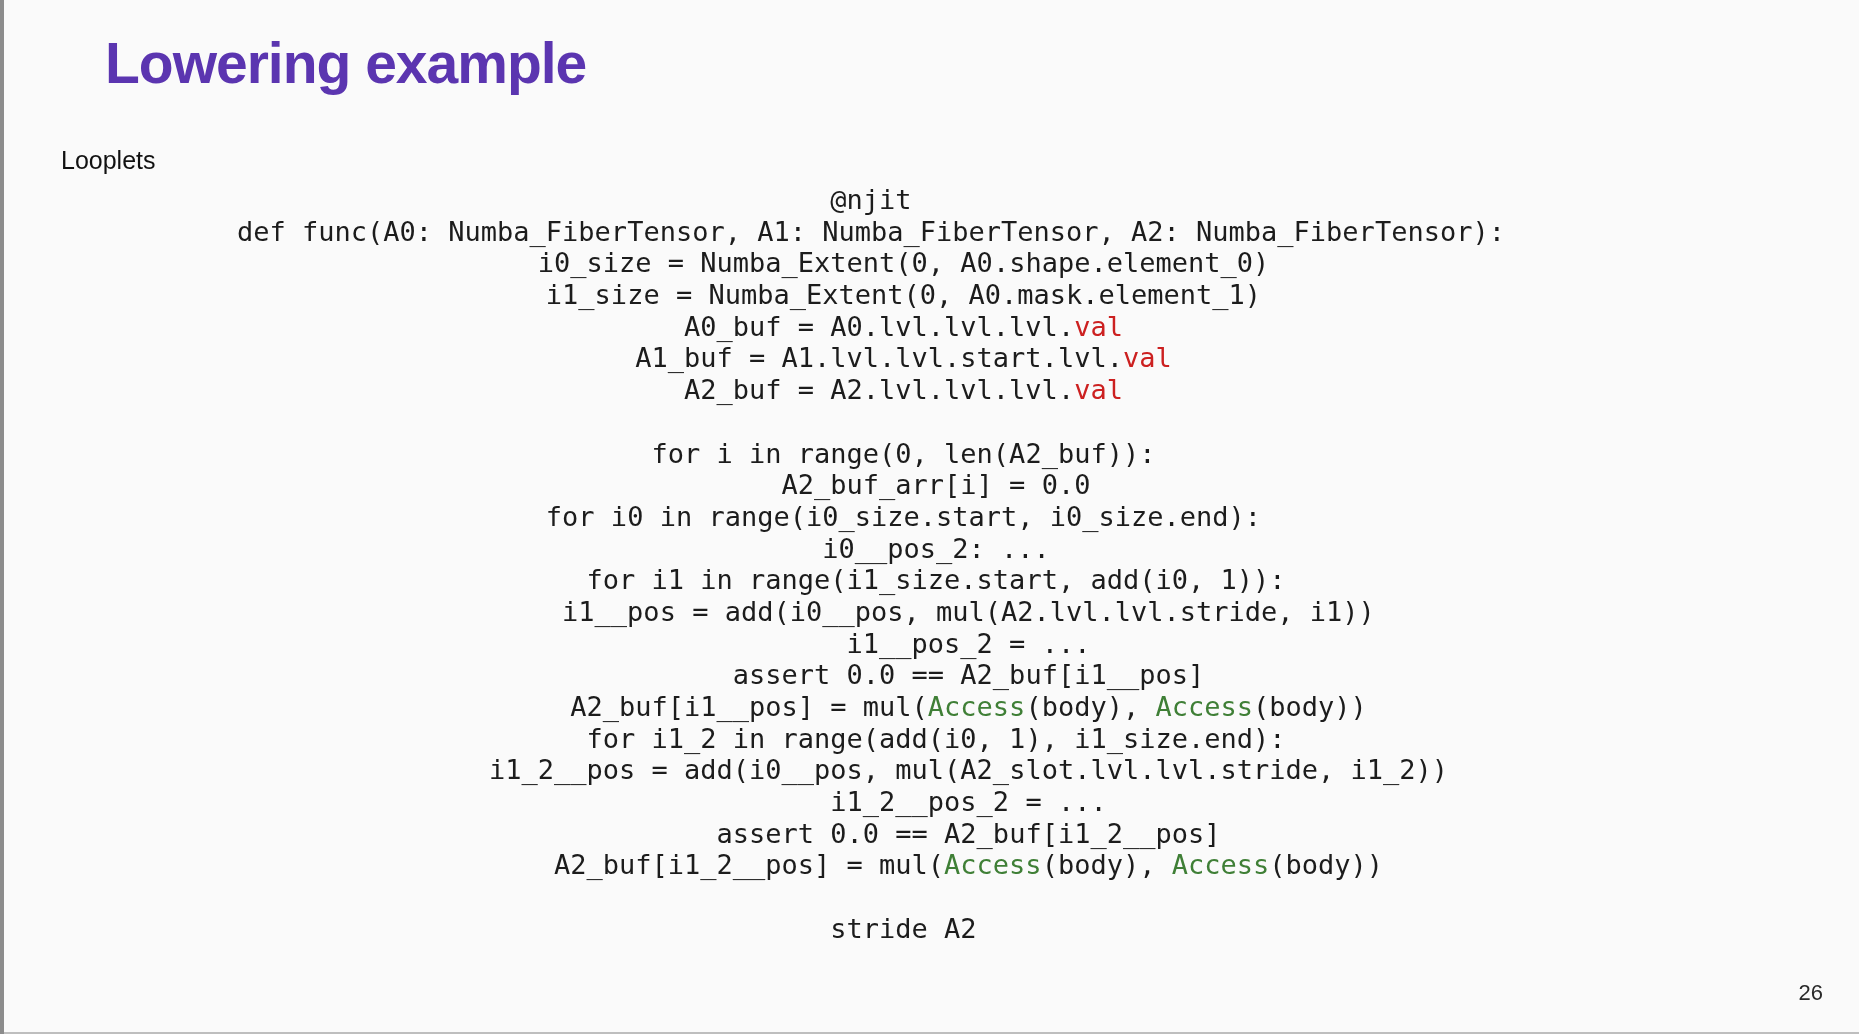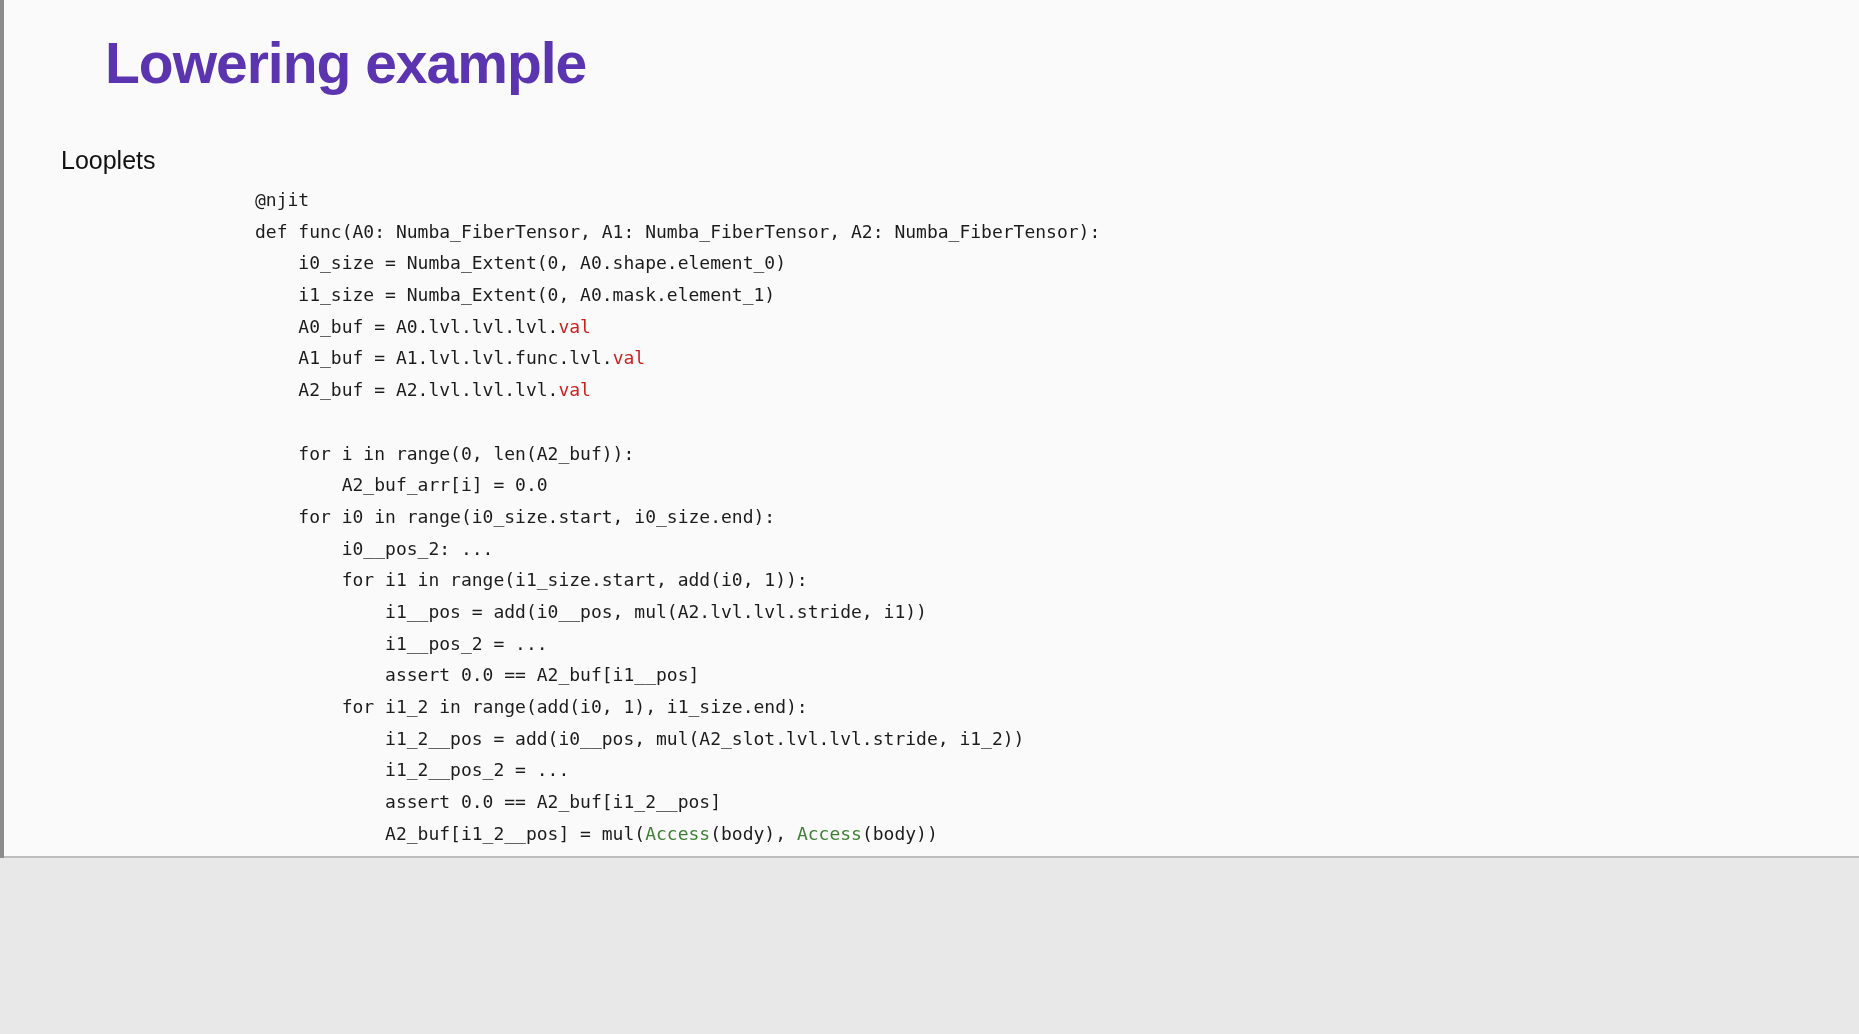--- a/index.html
+++ b/index.html
@@ -3,24 +3,25 @@
 <meta charset="utf-8">
 <style>
   html, body {
     margin: 0;
     padding: 0;
     background: #e8e8e8;
   }
   .slide {
     position: relative;
     width: 1859px;
-    height: 858px;
+    height: 1034px;
     background: var(--bg, #fafafa);
     overflow: hidden;
     font-family: "Liberation Sans", sans-serif;
+    text-align: center;
   }
   .left-border {
     position: absolute;
     left: 0;
     top: 0;
     width: 4px;
     height: 100%;
     background: var(--border, #8c8c8c);
   }
   .bottom-border {
@@ -45,24 +46,24 @@
   .section-label {
     position: absolute;
     left: 61px;
     top: 146px;
     font-size: 25px;
     font-weight: 400;
     color: #111111;
   }
   .code-block {
     position: absolute;
-    left: 255px;
+    left: 237px;
     top: 184px;
     font-family: "DejaVu Sans Mono", "Liberation Mono", monospace;
-    font-size: 18px;
+    font-size: 27px;
     color: var(--code-default, #1c1c1c);
   }
   .code-line {
     white-space: pre;
     height: 31.7px;
     line-height: 31.7px;
   }
   .tok-red   { color: var(--code-red, #cc2020); }
   .tok-green { color: var(--code-green, #3f7f36); }
   .page-number {
@@ -83,31 +84,32 @@
   <div class="slide-title">Lowering example</div>
 
   <div class="section-label">Looplets</div>
 
   <div class="code-block" id="code-block">
       <div class="code-line"><span>@njit</span></div>
       <div class="code-line"><span>def func(A0: Numba_FiberTensor, A1: Numba_FiberTensor, A2: Numba_FiberTensor):</span></div>
       <div class="code-line"><span>    i0_size = Numba_Extent(0, A0.shape.element_0)</span></div>
       <div class="code-line"><span>    i1_size = Numba_Extent(0, A0.mask.element_1)</span></div>
       <div class="code-line"><span>    A0_buf = A0.lvl.lvl.lvl.</span><span class="tok-red">val</span></div>
-      <div class="code-line"><span>    A1_buf = A1.lvl.lvl.func.lvl.</span><span class="tok-red">val</span></div>
+      <div class="code-line"><span>    A1_buf = A1.lvl.lvl.start.lvl.</span><span class="tok-red">val</span></div>
       <div class="code-line"><span>    A2_buf = A2.lvl.lvl.lvl.</span><span class="tok-red">val</span></div>
       <div class="code-line"> </div>
       <div class="code-line"><span>    for i in range(0, len(A2_buf)):</span></div>
       <div class="code-line"><span>        A2_buf_arr[i] = 0.0</span></div>
       <div class="code-line"><span>    for i0 in range(i0_size.start, i0_size.end):</span></div>
       <div class="code-line"><span>        i0__pos_2: ...</span></div>
       <div class="code-line"><span>        for i1 in range(i1_size.start, add(i0, 1)):</span></div>
       <div class="code-line"><span>            i1__pos = add(i0__pos, mul(A2.lvl.lvl.stride, i1))</span></div>
       <div class="code-line"><span>            i1__pos_2 = ...</span></div>
       <div class="code-line"><span>            assert 0.0 == A2_buf[i1__pos]</span></div>
+      <div class="code-line"><span>            A2_buf[i1__pos] = mul(</span><span class="tok-green">Access</span><span>(body), </span><span class="tok-green">Access</span><span>(body))</span></div>
       <div class="code-line"><span>        for i1_2 in range(add(i0, 1), i1_size.end):</span></div>
       <div class="code-line"><span>            i1_2__pos = add(i0__pos, mul(A2_slot.lvl.lvl.stride, i1_2))</span></div>
       <div class="code-line"><span>            i1_2__pos_2 = ...</span></div>
       <div class="code-line"><span>            assert 0.0 == A2_buf[i1_2__pos]</span></div>
       <div class="code-line"><span>            A2_buf[i1_2__pos] = mul(</span><span class="tok-green">Access</span><span>(body), </span><span class="tok-green">Access</span><span>(body))</span></div>
       <div class="code-line"> </div>
       <div class="code-line"><span>    stride A2</span></div>
     </div>
 
   <div class="page-number">26</div>

